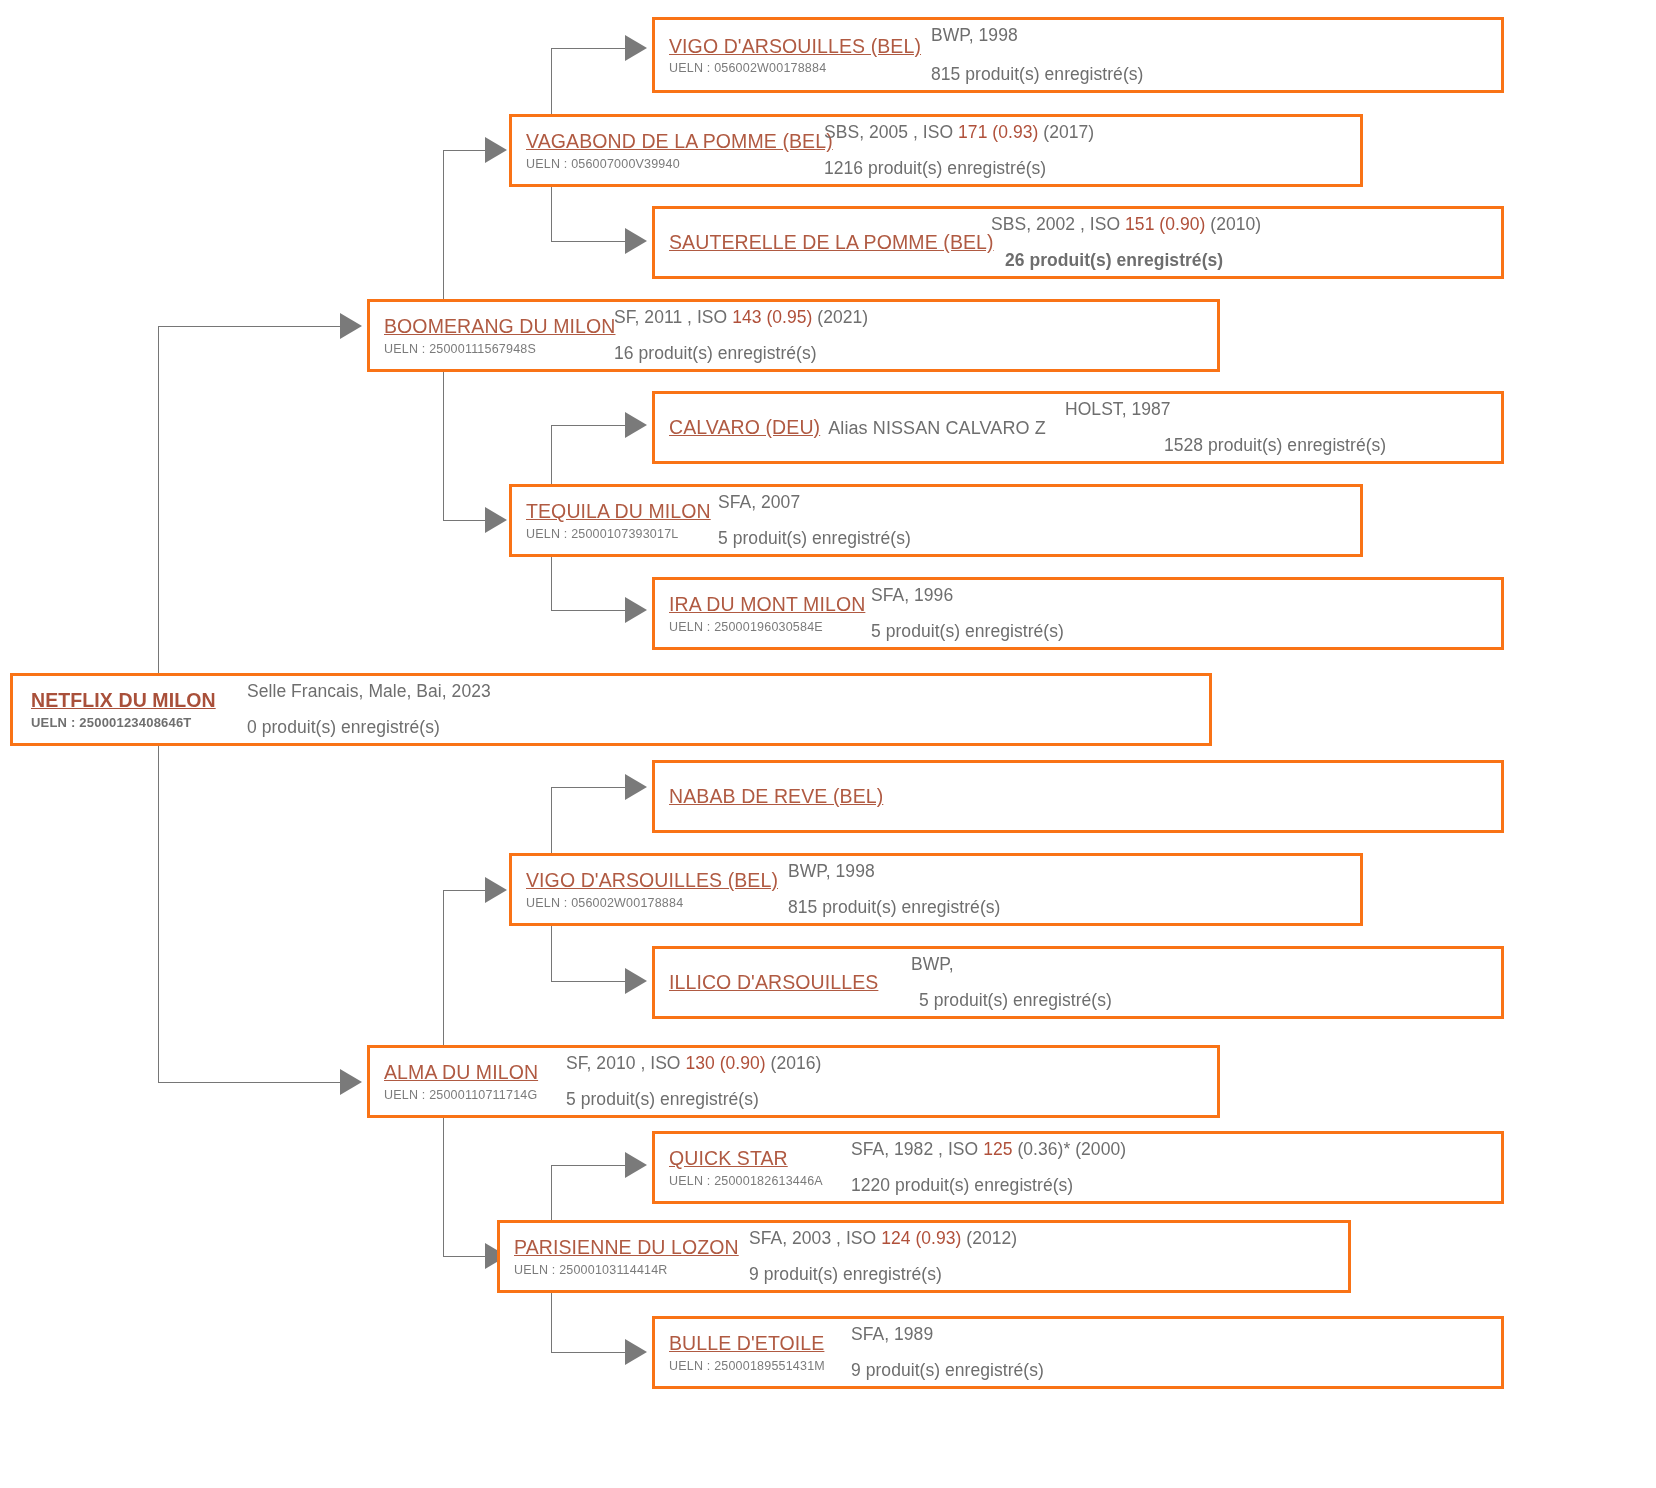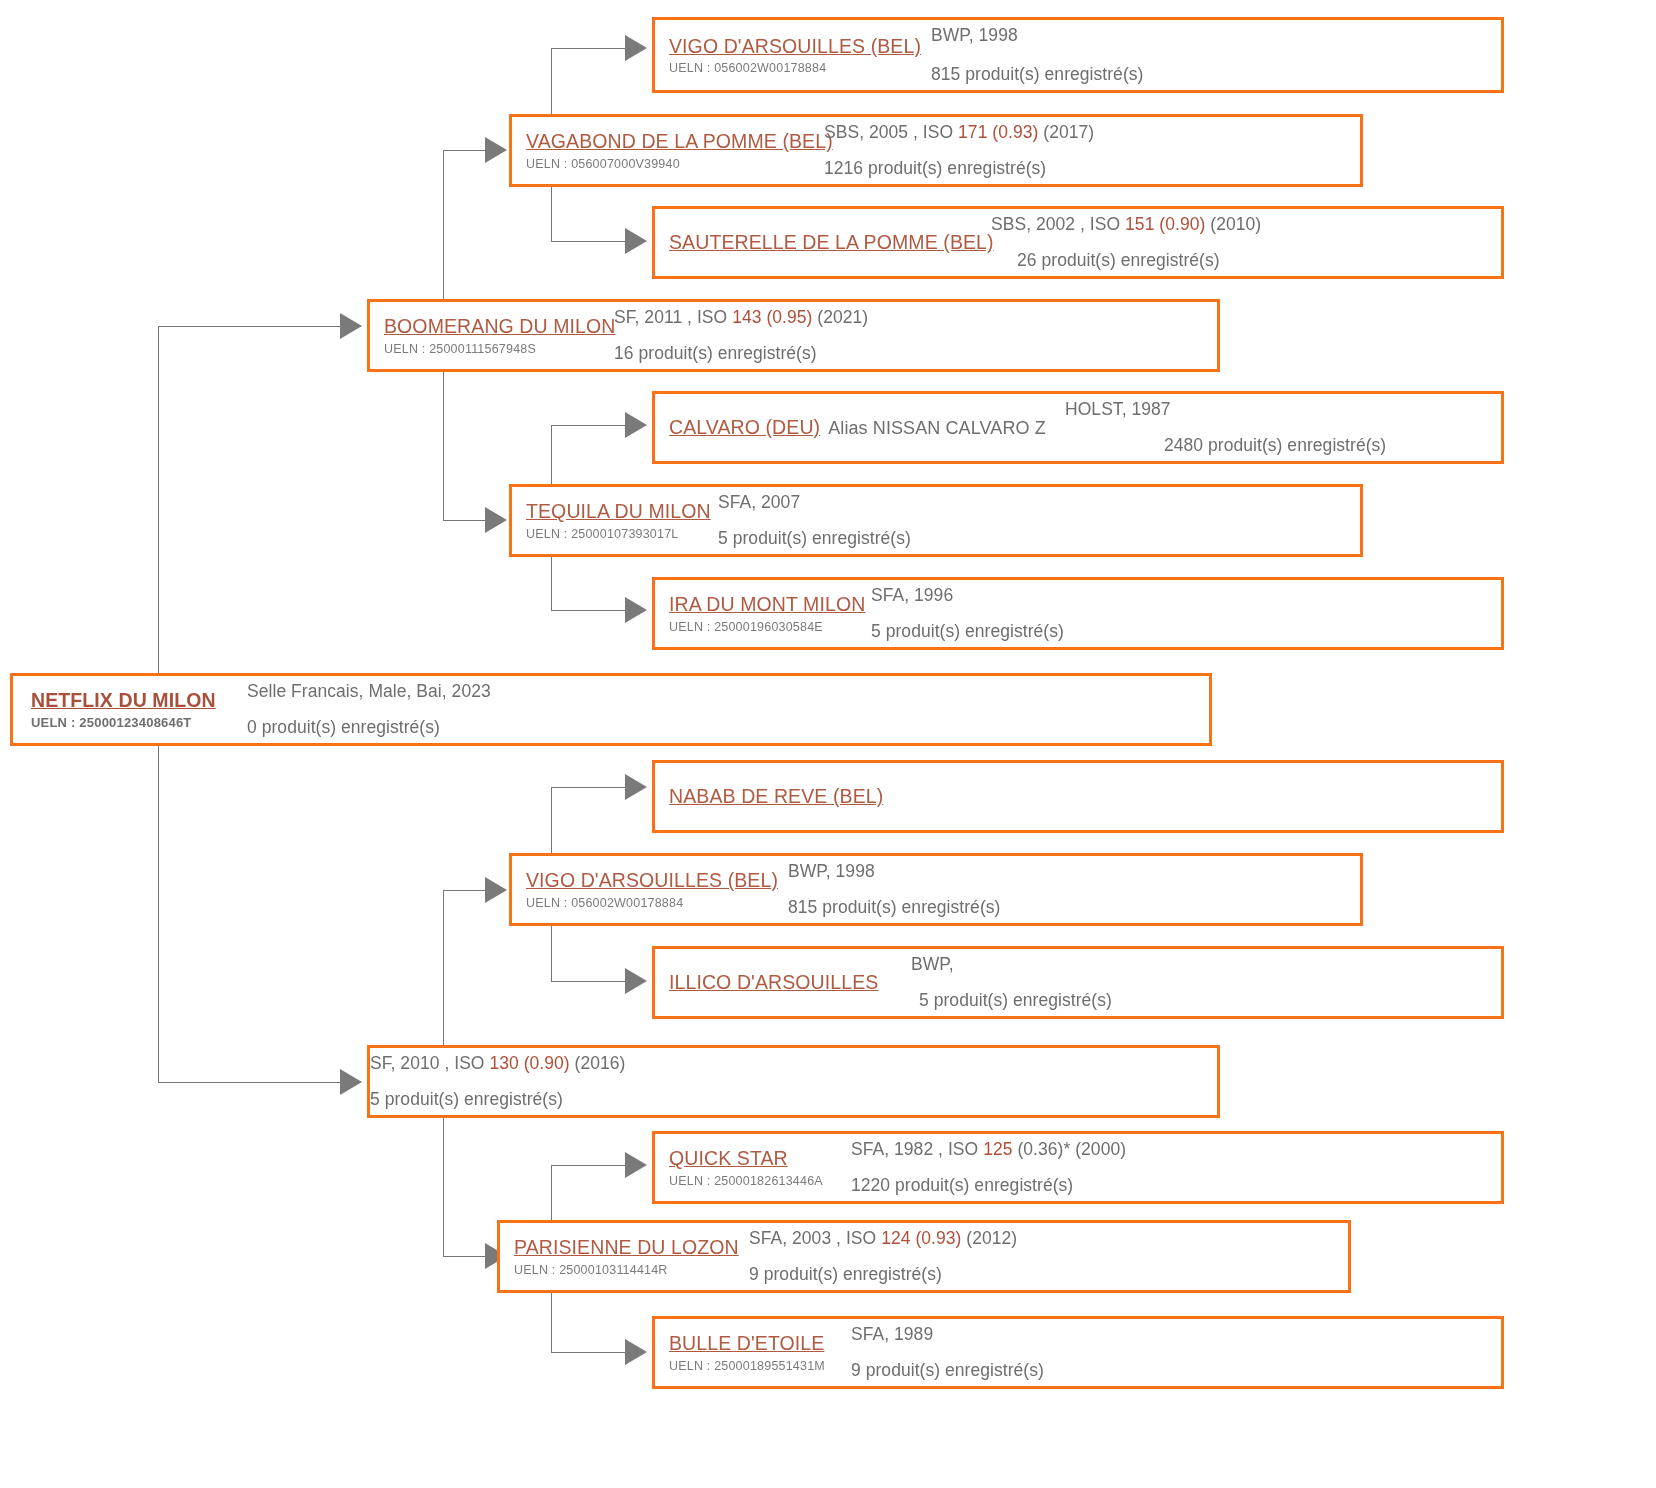--- a/index.html
+++ b/index.html
@@ -191,21 +191,21 @@
   </div>
 
   <div class="node" style="left:652px; top:206px; width:852px; height:73px;">
     <div class="node-left" style="width:336px; padding-top:0; padding-bottom:0;">
       <div class="name-row">
         <span class="horse-name">SAUTERELLE DE LA POMME (BEL)</span>
       </div>
     </div>
     <div class="node-right">
       <div class="detail-line"><span>SBS, 2002 , ISO </span><span class="iso-val">151 (0.90)</span><span> (2010)</span></div>
-      <div class="detail-line" style="margin-top:10px; margin-left:26px;">26 produit(s) enregistré(s)</div>
+      <div class="detail-line" style="margin-top:10px; margin-left:14px;font-weight:bold;">26 produit(s) enregistré(s)</div>
     </div>
   </div>
 
   <div class="node" style="left:367px; top:299px; width:853px; height:73px;">
     <div class="node-left" style="width:244px;">
       <div class="name-row">
         <span class="horse-name">BOOMERANG DU MILON</span>
       </div>
       <div class="ueln">UELN : 25000111567948S</div>
     </div>
@@ -217,21 +217,21 @@
 
   <div class="node" style="left:652px; top:391px; width:852px; height:73px;">
     <div class="node-left" style="width:410px; padding-top:0; padding-bottom:0;">
       <div class="name-row">
         <span class="horse-name">CALVARO (DEU)</span>
         <span class="horse-alias">Alias NISSAN CALVARO Z</span>
       </div>
     </div>
     <div class="node-right">
       <div class="detail-line">HOLST, 1987</div>
-      <div class="detail-line" style="margin-top:10px; margin-left:99px;">2480 produit(s) enregistré(s)</div>
+      <div class="detail-line" style="margin-top:10px; margin-left:99px;">1528 produit(s) enregistré(s)</div>
     </div>
   </div>
 
   <div class="node" style="left:509px; top:484px; width:854px; height:73px;">
     <div class="node-left" style="width:206px;">
       <div class="name-row">
         <span class="horse-name">TEQUILA DU MILON</span>
       </div>
       <div class="ueln">UELN : 25000107393017L</div>
     </div>
@@ -294,20 +294,26 @@
         <span class="horse-name">ILLICO D'ARSOUILLES</span>
       </div>
     </div>
     <div class="node-right">
       <div class="detail-line">BWP,</div>
       <div class="detail-line" style="margin-top:10px; margin-left:8px;">5 produit(s) enregistré(s)</div>
     </div>
   </div>
 
   <div class="node" style="left:367px; top:1045px; width:853px; height:73px;">
+    <div class="node-left" style="width:196px;">
+      <div class="name-row">
+        <span class="horse-name">ALMA DU MILON</span>
+      </div>
+      <div class="ueln">UELN : 25000110711714G</div>
+    </div>
     <div class="node-right">
       <div class="detail-line"><span>SF, 2010 , ISO </span><span class="iso-val">130 (0.90)</span><span> (2016)</span></div>
       <div class="detail-line" style="margin-top:10px;">5 produit(s) enregistré(s)</div>
     </div>
   </div>
 
   <div class="node" style="left:652px; top:1131px; width:852px; height:73px;">
     <div class="node-left" style="width:196px;">
       <div class="name-row">
         <span class="horse-name">QUICK STAR</span>

